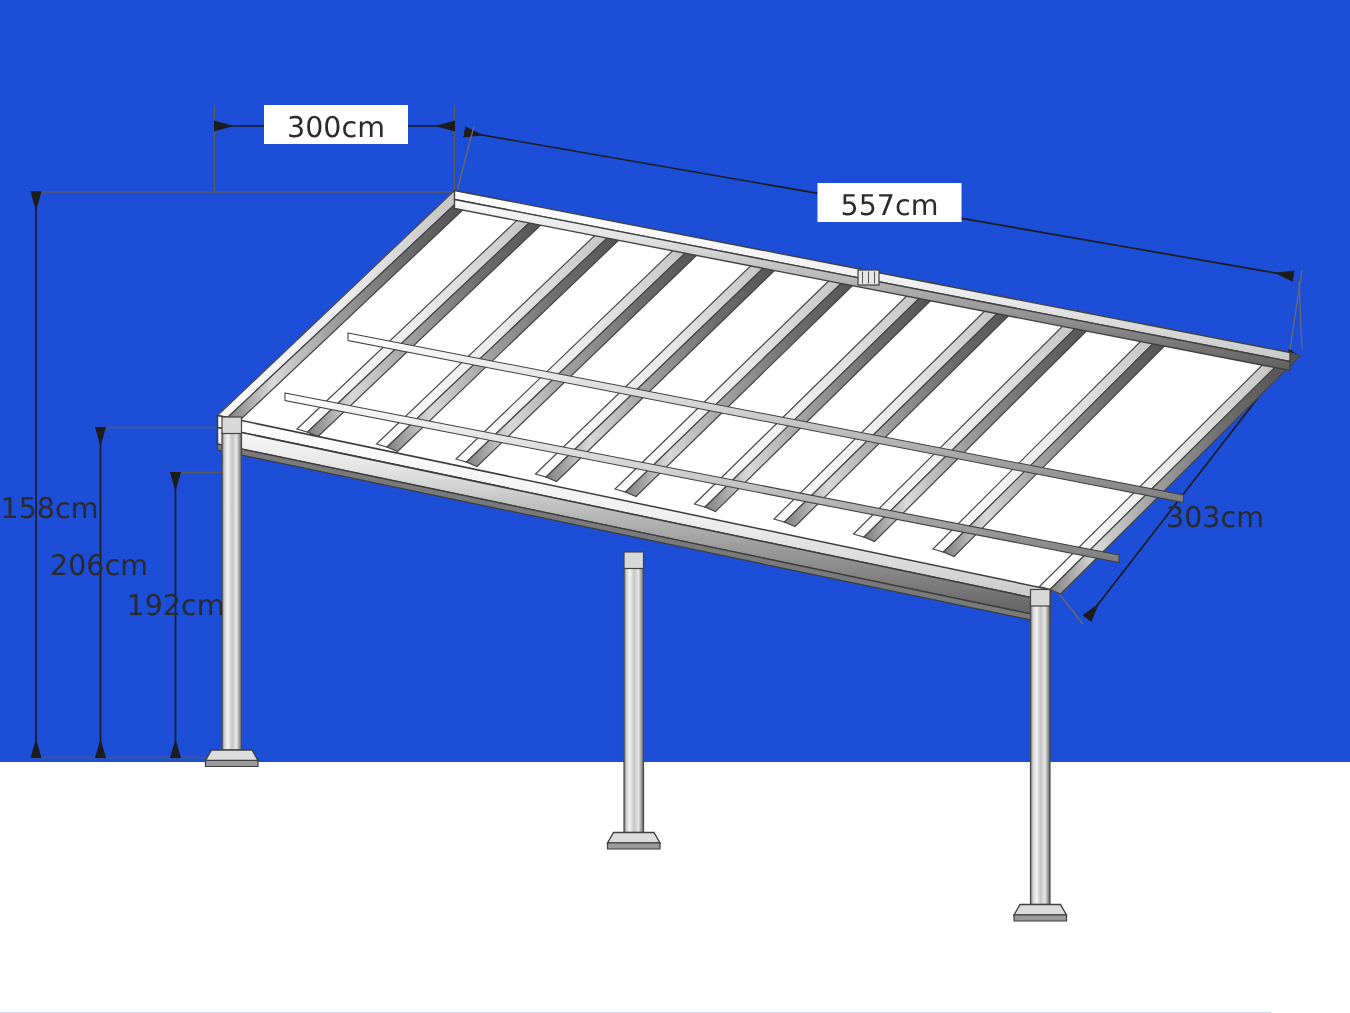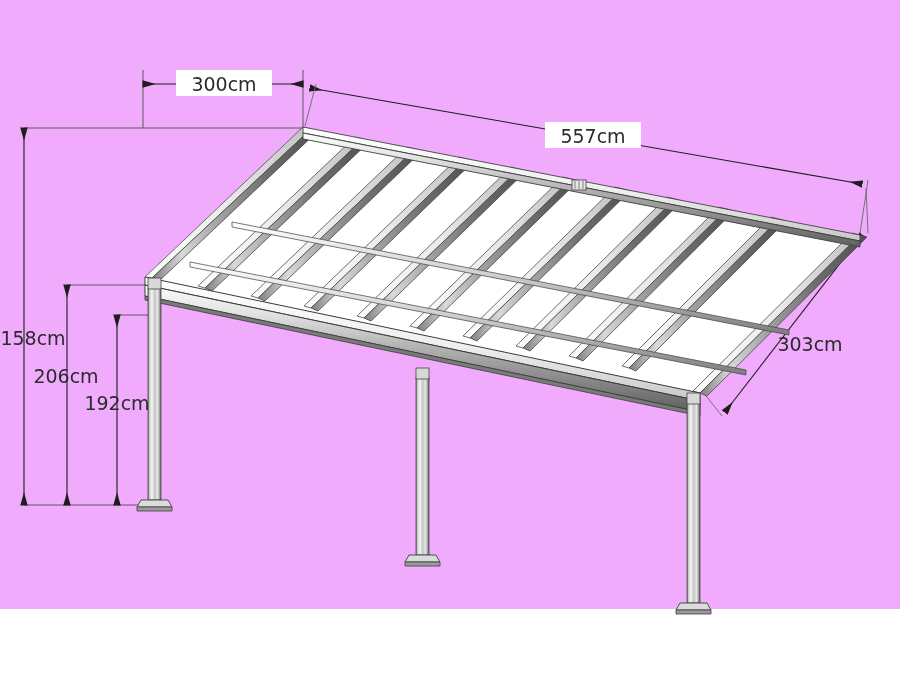--- a/index.html
+++ b/index.html
@@ -1,18 +1,18 @@
 <!DOCTYPE html>
 <html><head>
 <meta charset="utf-8">
 <style>
   html,body{margin:0;padding:0;background:#ffffff;}
   body{width:900px;height:675px;overflow:hidden;
        font-family:"DejaVu Sans","Liberation Sans",sans-serif;}
-  #stage{position:relative;width:900px;height:609px;background:#f0abfc;}
+  #stage{position:relative;width:900px;height:508px;background:#1d4ed8;}
   #stage svg{position:absolute;left:0;top:0;}
   .dimtext{font-family:"DejaVu Sans","Liberation Sans",sans-serif;
            font-size:19px;fill:#2b2b2b;letter-spacing:0px;}
 </style>
 </head>
 <body>
 
 <div id="stage">
 
   <svg width="900" height="675" viewBox="0 0 900 675">

